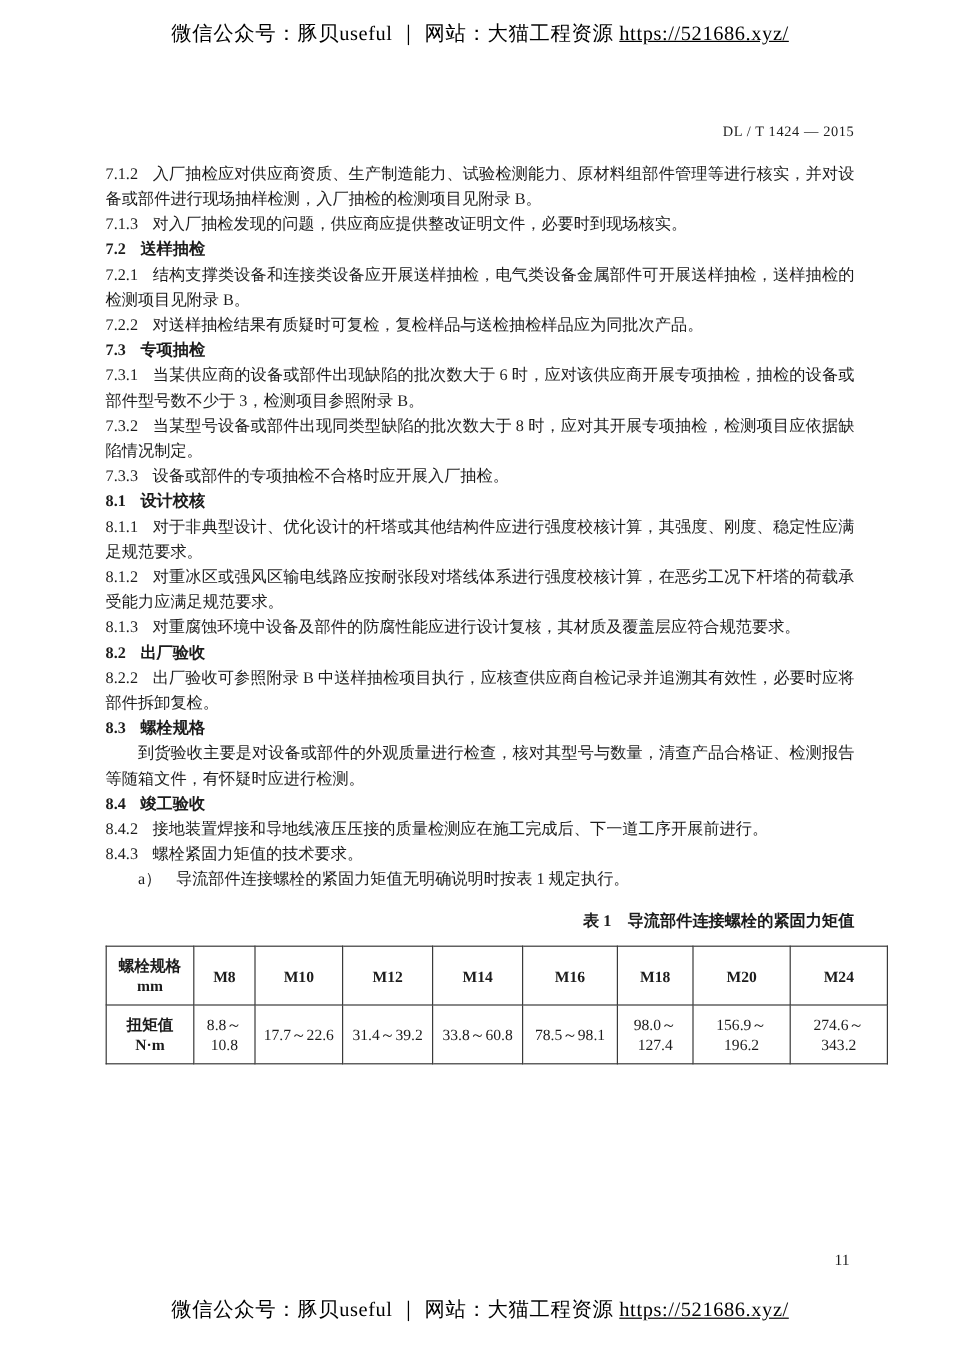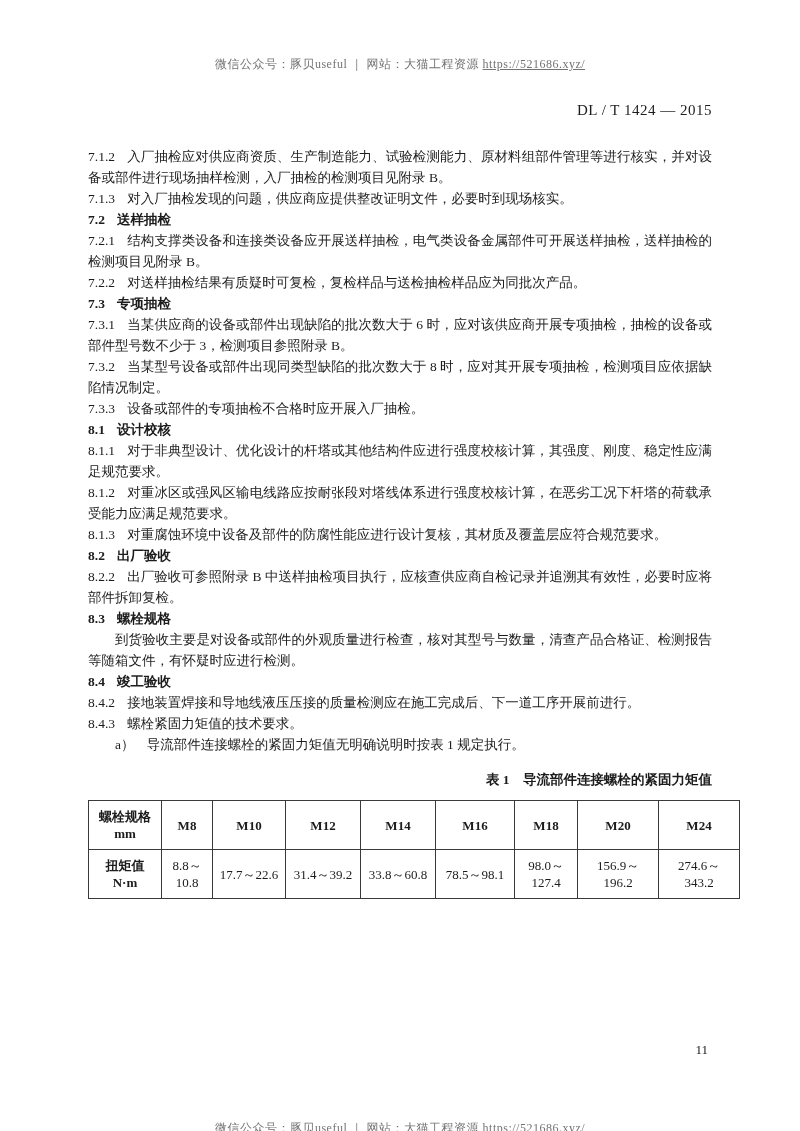--- a/index.html
+++ b/index.html
@@ -4,33 +4,32 @@
 <style>
   html,body { margin:0; padding:0; background:#e8e8e8; }
   .page {
     position:relative; width:800px; height:1131px; margin:0 auto;
     background:#ffffff; overflow:hidden;
     font-family:"Liberation Serif","DejaVu Serif",serif;
     color:#1c1c1c;
   }
   .watermark {
     position:absolute; left:0; right:0; text-align:center;
-    color:#737373; font-size:12px; letter-spacing:0.5px;
+    color:#000000; font-size:17px; letter-spacing:0.5px;
     font-family:"Liberation Serif","DejaVu Serif",serif;
-    margin-top:40px;
   }
   .wm-top { top:16px; }
   .wm-bottom { top:1080px; }
   .wm-url { text-decoration:underline; }
   .doc-code {
     position:absolute; top:102px; right:88px;
-    font-size:15px; letter-spacing:0.5px; font-weight:500;
+    font-size:12px; letter-spacing:0.5px; font-weight:500;
   }
   .content {
-    position:absolute; left:88px; top:146px; width:624px;
+    position:absolute; left:88px; top:134px; width:624px;
     font-size:13.5px; line-height:21px; text-align:justify;
   }
   .content p { margin:0; }
   .num { margin-right:0.9em; white-space:nowrap; }
   .h2 { font-weight:bold; }
   .h1 { font-weight:bold; font-size:14px; margin-top:12px !important; margin-bottom:8px !important; }
   .indent { text-indent:2em; }
   .item { padding-left:2em; }
   .table-title {
     text-align:right; font-weight:bold; font-size:13.5px;

